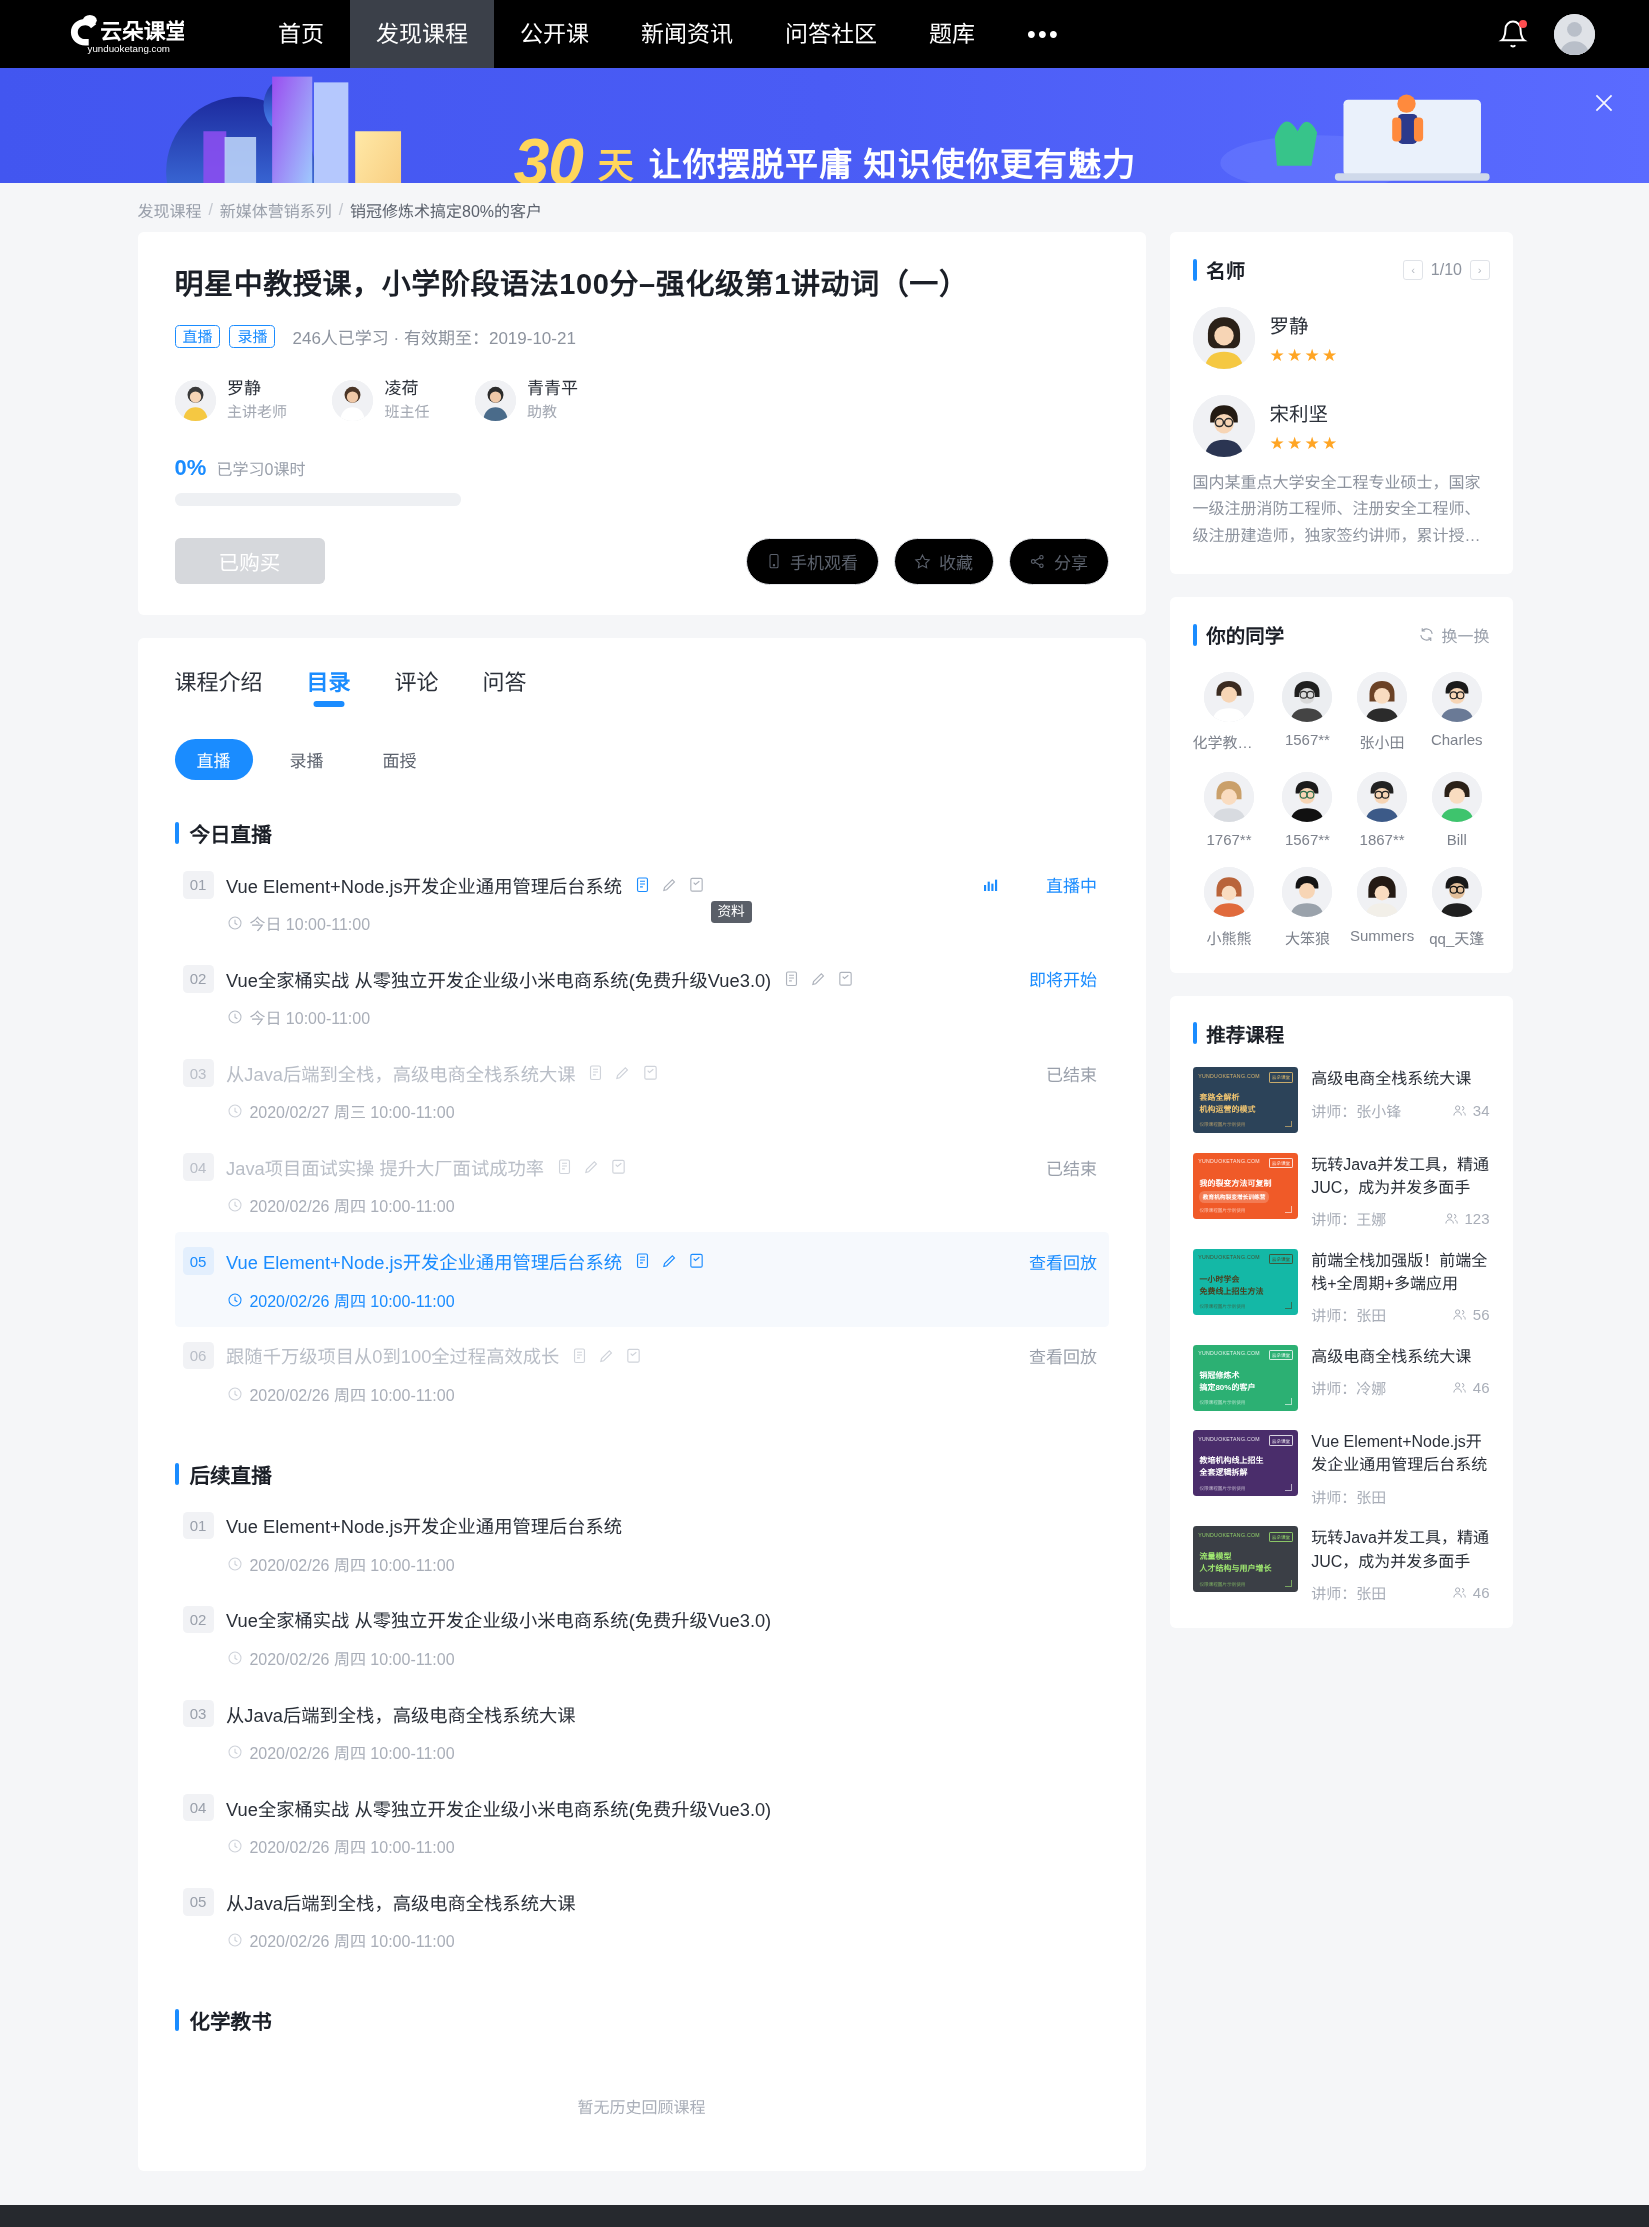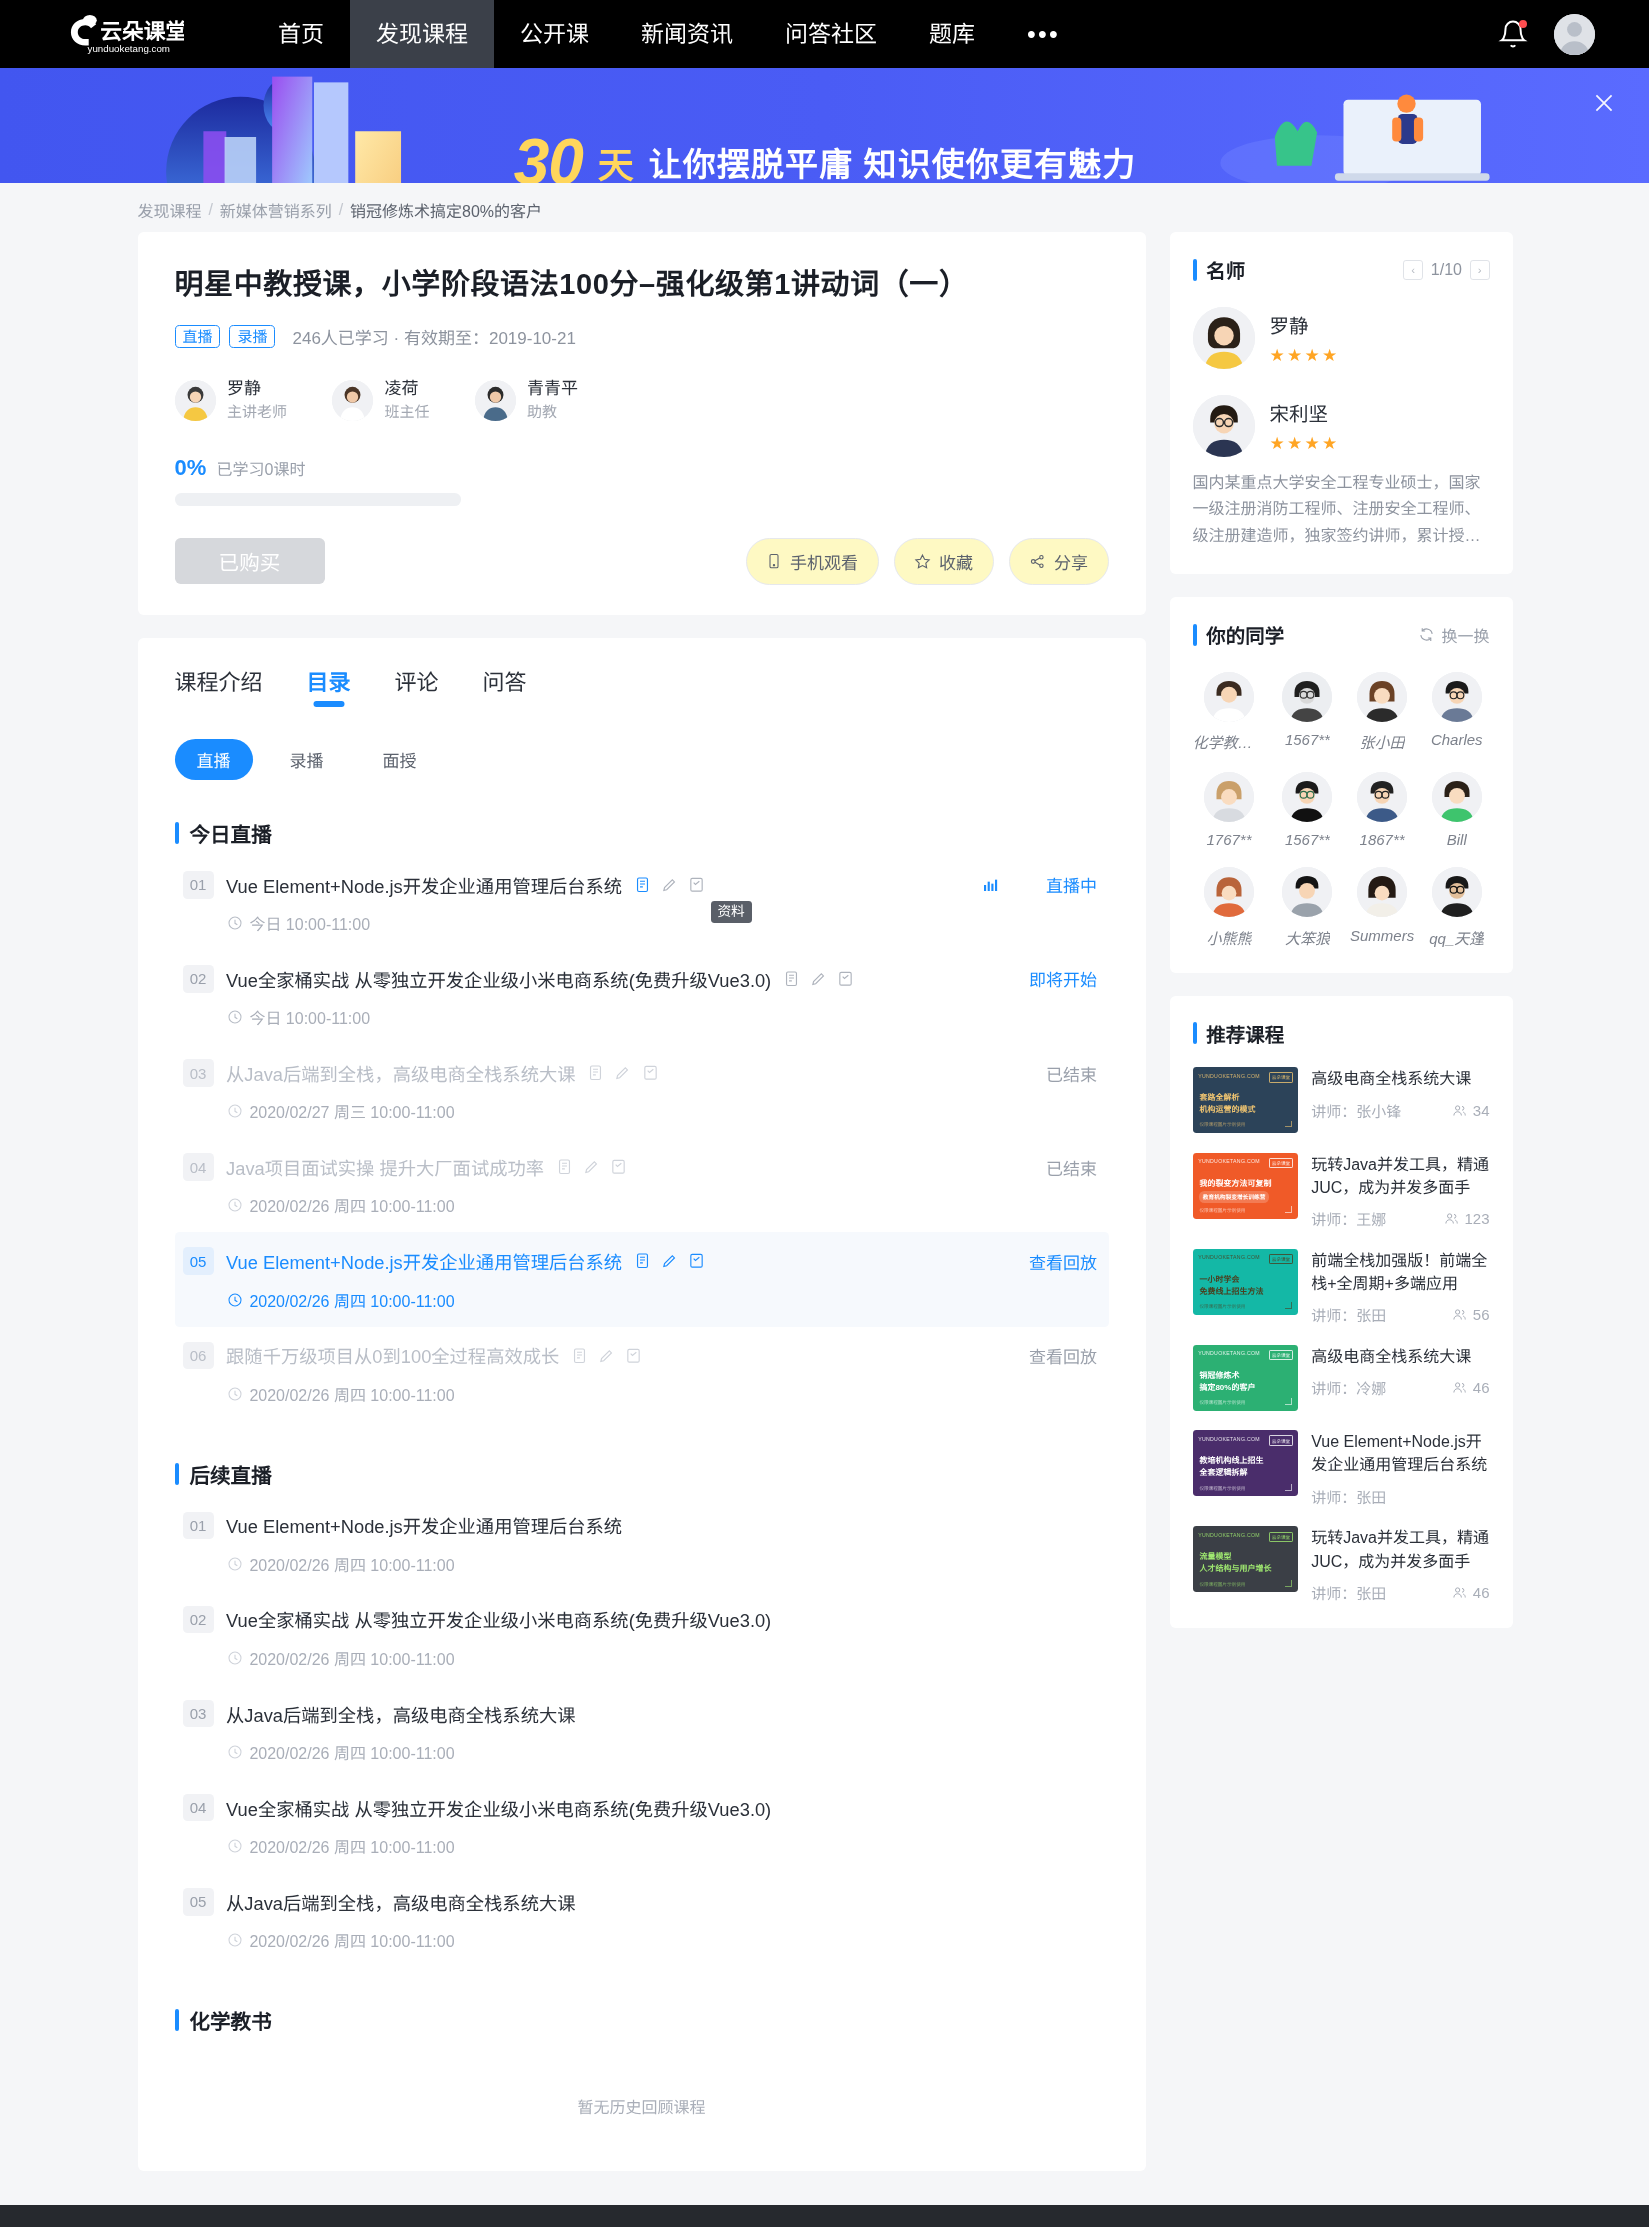--- a/index.html
+++ b/index.html
@@ -103,21 +103,21 @@
 
   .actions { display:flex; align-items:center; margin-top: 32px; }
   .btn-buy {
     width: 150px; height: 46px; border-radius: 5.7px; background: #d6d8dc; color: #ffffff;
     font-size: 20.6px; display:flex; align-items:center; justify-content:center; cursor: pointer;
   }
   .action-right { margin-left: auto; display:flex; align-items:center; gap: 15px; }
   .pill {
     height: 47px; border: 1.1px solid #e6e8ec; border-radius: 23.5px;
     display:flex; align-items:center; gap: 8px; padding: 0 19.5px;
-    font-size: 17px; color: #5c626d; cursor: pointer; background:#fef9c3;
+    font-size: 17px; color: #5c626d; cursor: pointer; background:#000000;
   }
 
   
   .tabs-card { margin-top: 23px; padding: 26px 37px 40px 37px; }
   .tabs { display:flex; align-items:center; gap: 44px; }
   .tab {
     font-size: 22px; color: #2b3039; position: relative; padding-bottom: 11.5px; cursor: pointer;
   }
   .tab.active { color: #1a8cff; font-weight: 600; }
   .tab.active::after {
@@ -174,21 +174,21 @@
   .refresh { margin-left:auto; display:flex; align-items:center; gap: 6.9px; font-size: 16px; color:#9aa0ab; cursor:pointer;}
 
   .famous { margin-top: 23px; }
   .famous + .famous { margin-top: 26px; }
   .f-top { display:flex; align-items:center; gap: 15px; }
   .f-avatar { width: 62px; height: 62px; border-radius: 50%; overflow:hidden; background:#eceef1; flex:none;}
   .f-name { font-size: 19.5px; color:#2b3039; }
   .f-stars { color:#ffa524; font-size: 17px; letter-spacing: 2.3px; margin-top: 5.7px; }
   .f-desc { font-size: 16px; color:#8d939e; line-height: 1.65; margin-top: 12.6px; }
 
-  .mates { display:grid; grid-template-columns: repeat(4, 1fr); gap: 19.5px 9.2px; margin-top: 23px; font-style: italic; }
+  .mates { display:grid; grid-template-columns: repeat(4, 1fr); gap: 19.5px 9.2px; margin-top: 23px; }
   .mate { display:flex; flex-direction:column; align-items:center; cursor:pointer;}
   .m-avatar { width: 50px; height: 50px; border-radius:50%; overflow:hidden; background:#eceef1;}
   .m-name { font-size: 15px; color:#7d828c; margin-top: 9.2px; max-width: 73px; overflow:hidden; text-overflow:ellipsis; white-space:nowrap;}
 
   .rec-list { margin-top: 19.5px; }
   .rec { display:flex; gap: 13.7px; margin-bottom: 19.5px; cursor:pointer;}
   .rec:last-child { margin-bottom: 0; }
   .rec-thumb { width: 105px; height: 66px; border-radius: 3.4px; flex: none; position:relative; overflow:hidden; }
   .rt-brand { position:absolute; left: 5.7px; top: 5.7px; font-size: 5.2px; opacity:.85; letter-spacing:0.3px;}
   .rt-badge { position:absolute; right: 4.6px; top: 5.2px; font-size: 4.6px; border:0.6px solid currentColor; padding:1.1px 1.7px; border-radius:1.1px; opacity:.8;}

